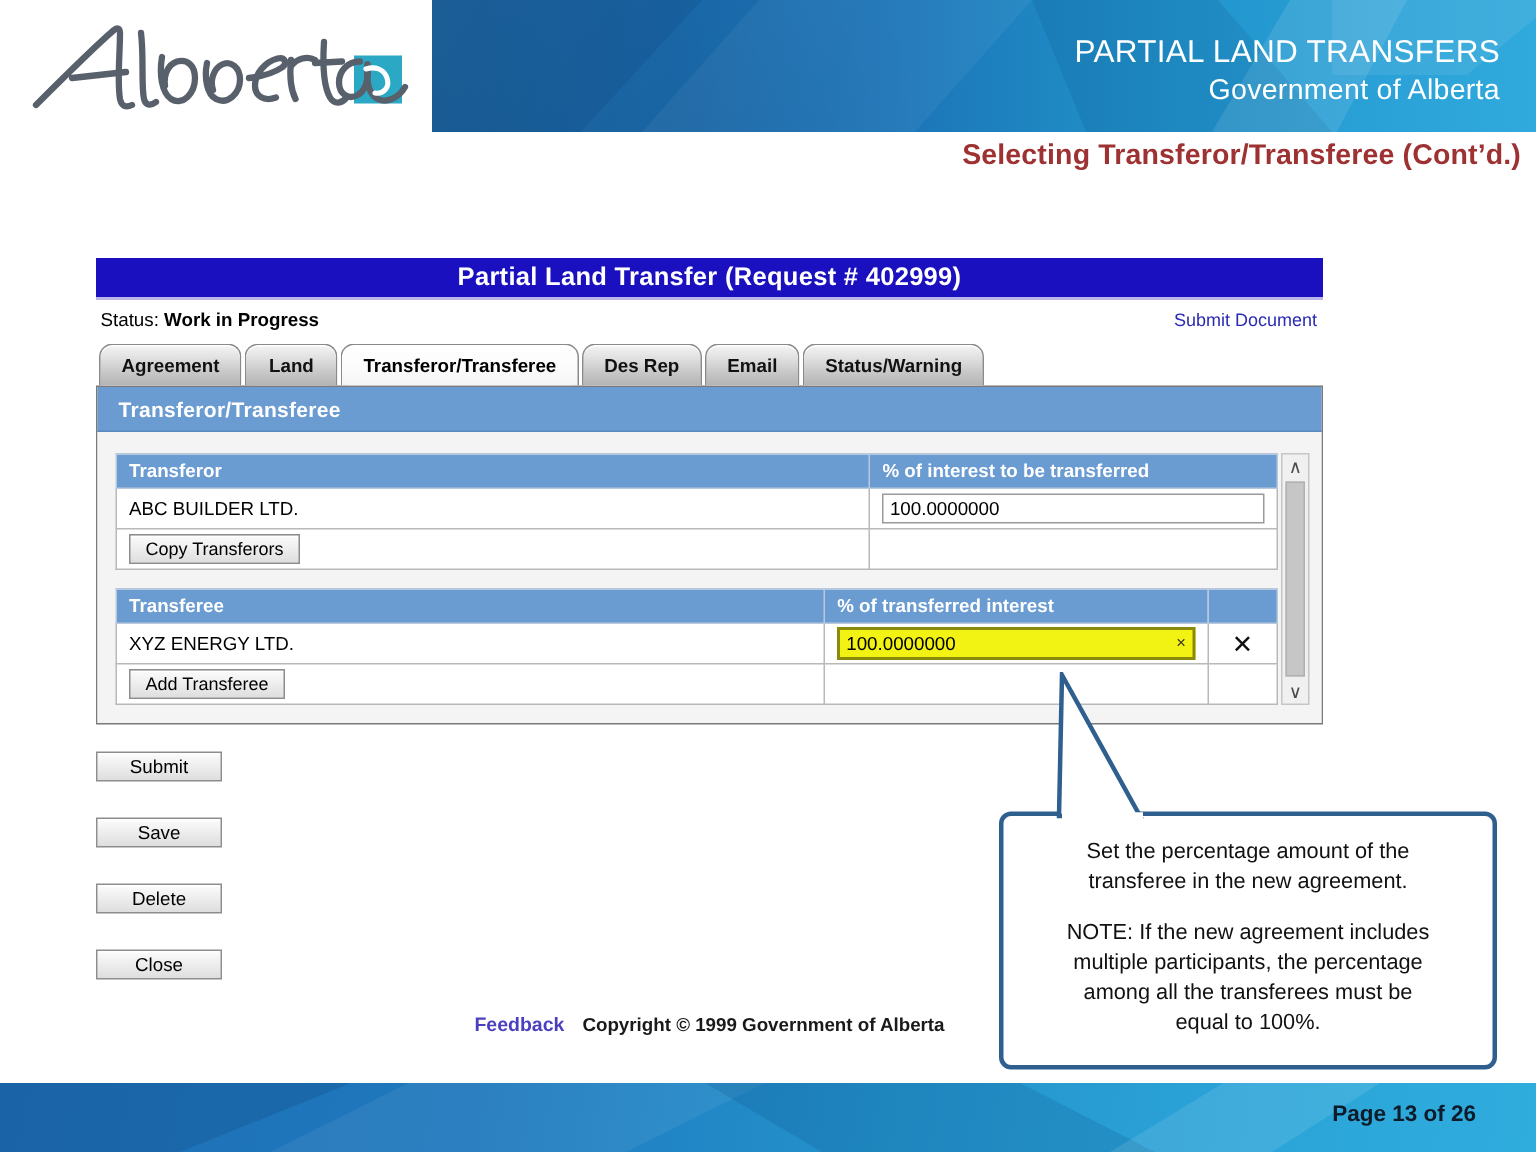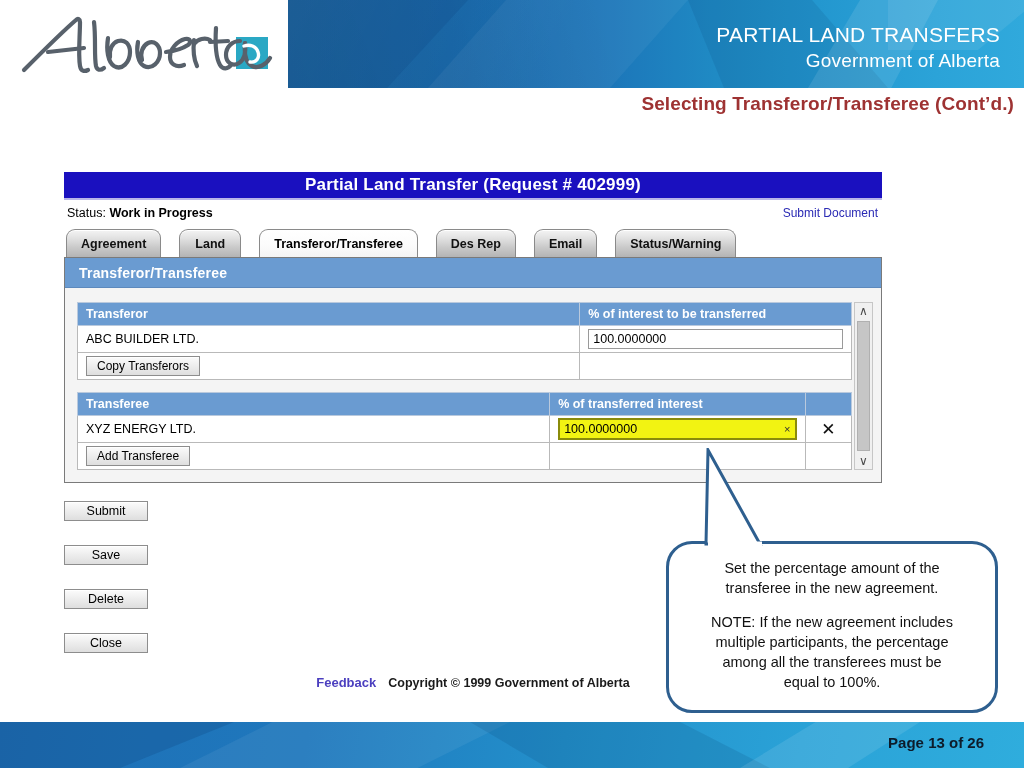--- a/index.html
+++ b/index.html
@@ -70,21 +70,21 @@
 
   
   .tabstrip { position:relative; height:30px; margin-top:1px; padding-left:2px; display:flex; align-items:flex-end; }
   .tab {
     height:28px; min-width:62px; padding:0 14px;
     display:flex; align-items:center; justify-content:center;
     font-size:12.5px; font-weight:bold; color:#111;
     border:1px solid #8a8a8a; border-bottom:none;
     border-radius:9px 9px 0 0;
     background:linear-gradient(180deg,#f4f4f4 0%, #e2e2e2 30%, #c9c9c9 65%, #b4b4b4 100%);
-    margin-right:18px;
+    margin-right:2px;
     box-shadow:inset 0 1px 0 #ffffff;
   }
   .tab.active {
     background:linear-gradient(180deg,#ffffff 0%, #fbfbfb 60%, #f4f4f4 100%);
     color:#000;
   }
 
   .panel { border:1px solid #7a7a7a; background:#f4f4f4; }
   .panel-header {
     height:30px; background:#6a9bd1;
@@ -161,21 +161,21 @@
   .footer-links {
     display:flex; justify-content:center; align-items:baseline; gap:12px;
     margin-top:22px; font-size:13px; font-weight:bold;
   }
   .fl-feedback { color:#4b3fbf; }
   .fl-copy { color:#1a1a1a; font-size:12.5px; font-weight:bold; }
 
   
   .callout {
     position:absolute; left:666px; top:541px; width:332px; height:172px;
-    background:#ffffff; border:3px solid #2e5f8f; border-radius:26px;
+    background:#ffffff; border:3px solid #2e5f8f; border-radius:8px;
     z-index:6;
   }
   .callout-text {
     position:absolute; left:14px; right:14px; top:14px;
     font-size:14.5px; color:#111; text-align:center; line-height:20px;
   }
   .callout-text .blank { display:block; height:14px; }
   .callout-tail {
     position:absolute; left:700px; top:448px; width:130px; height:108px; z-index:7;
   }

